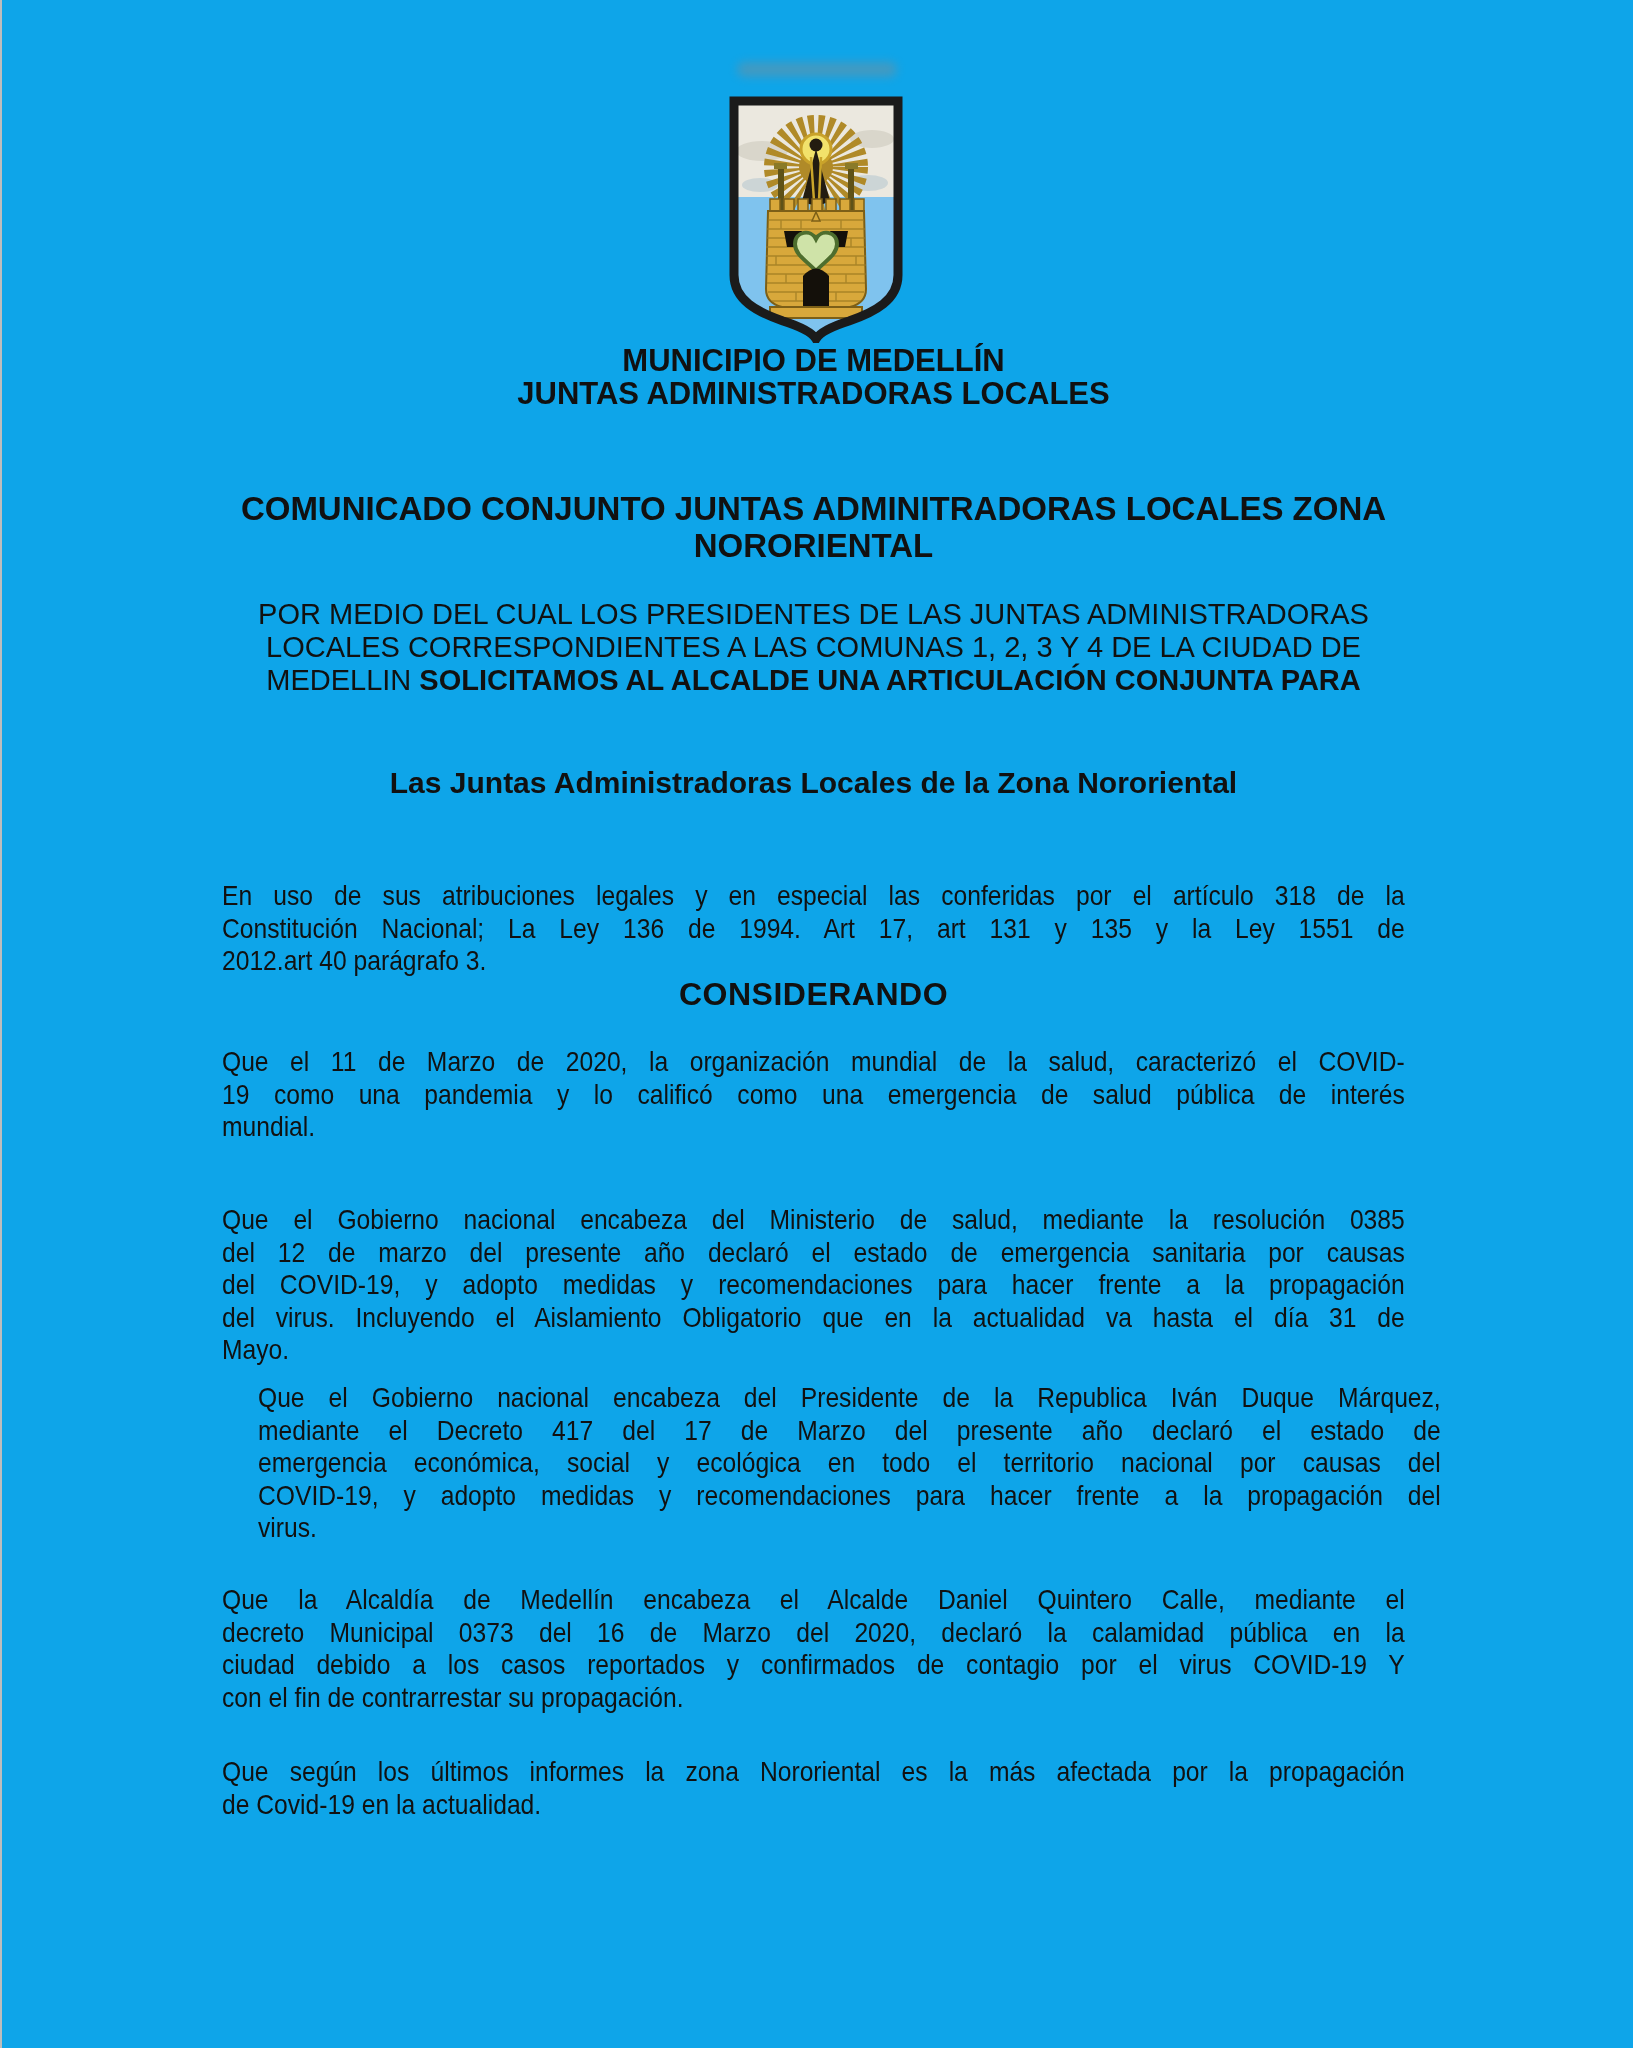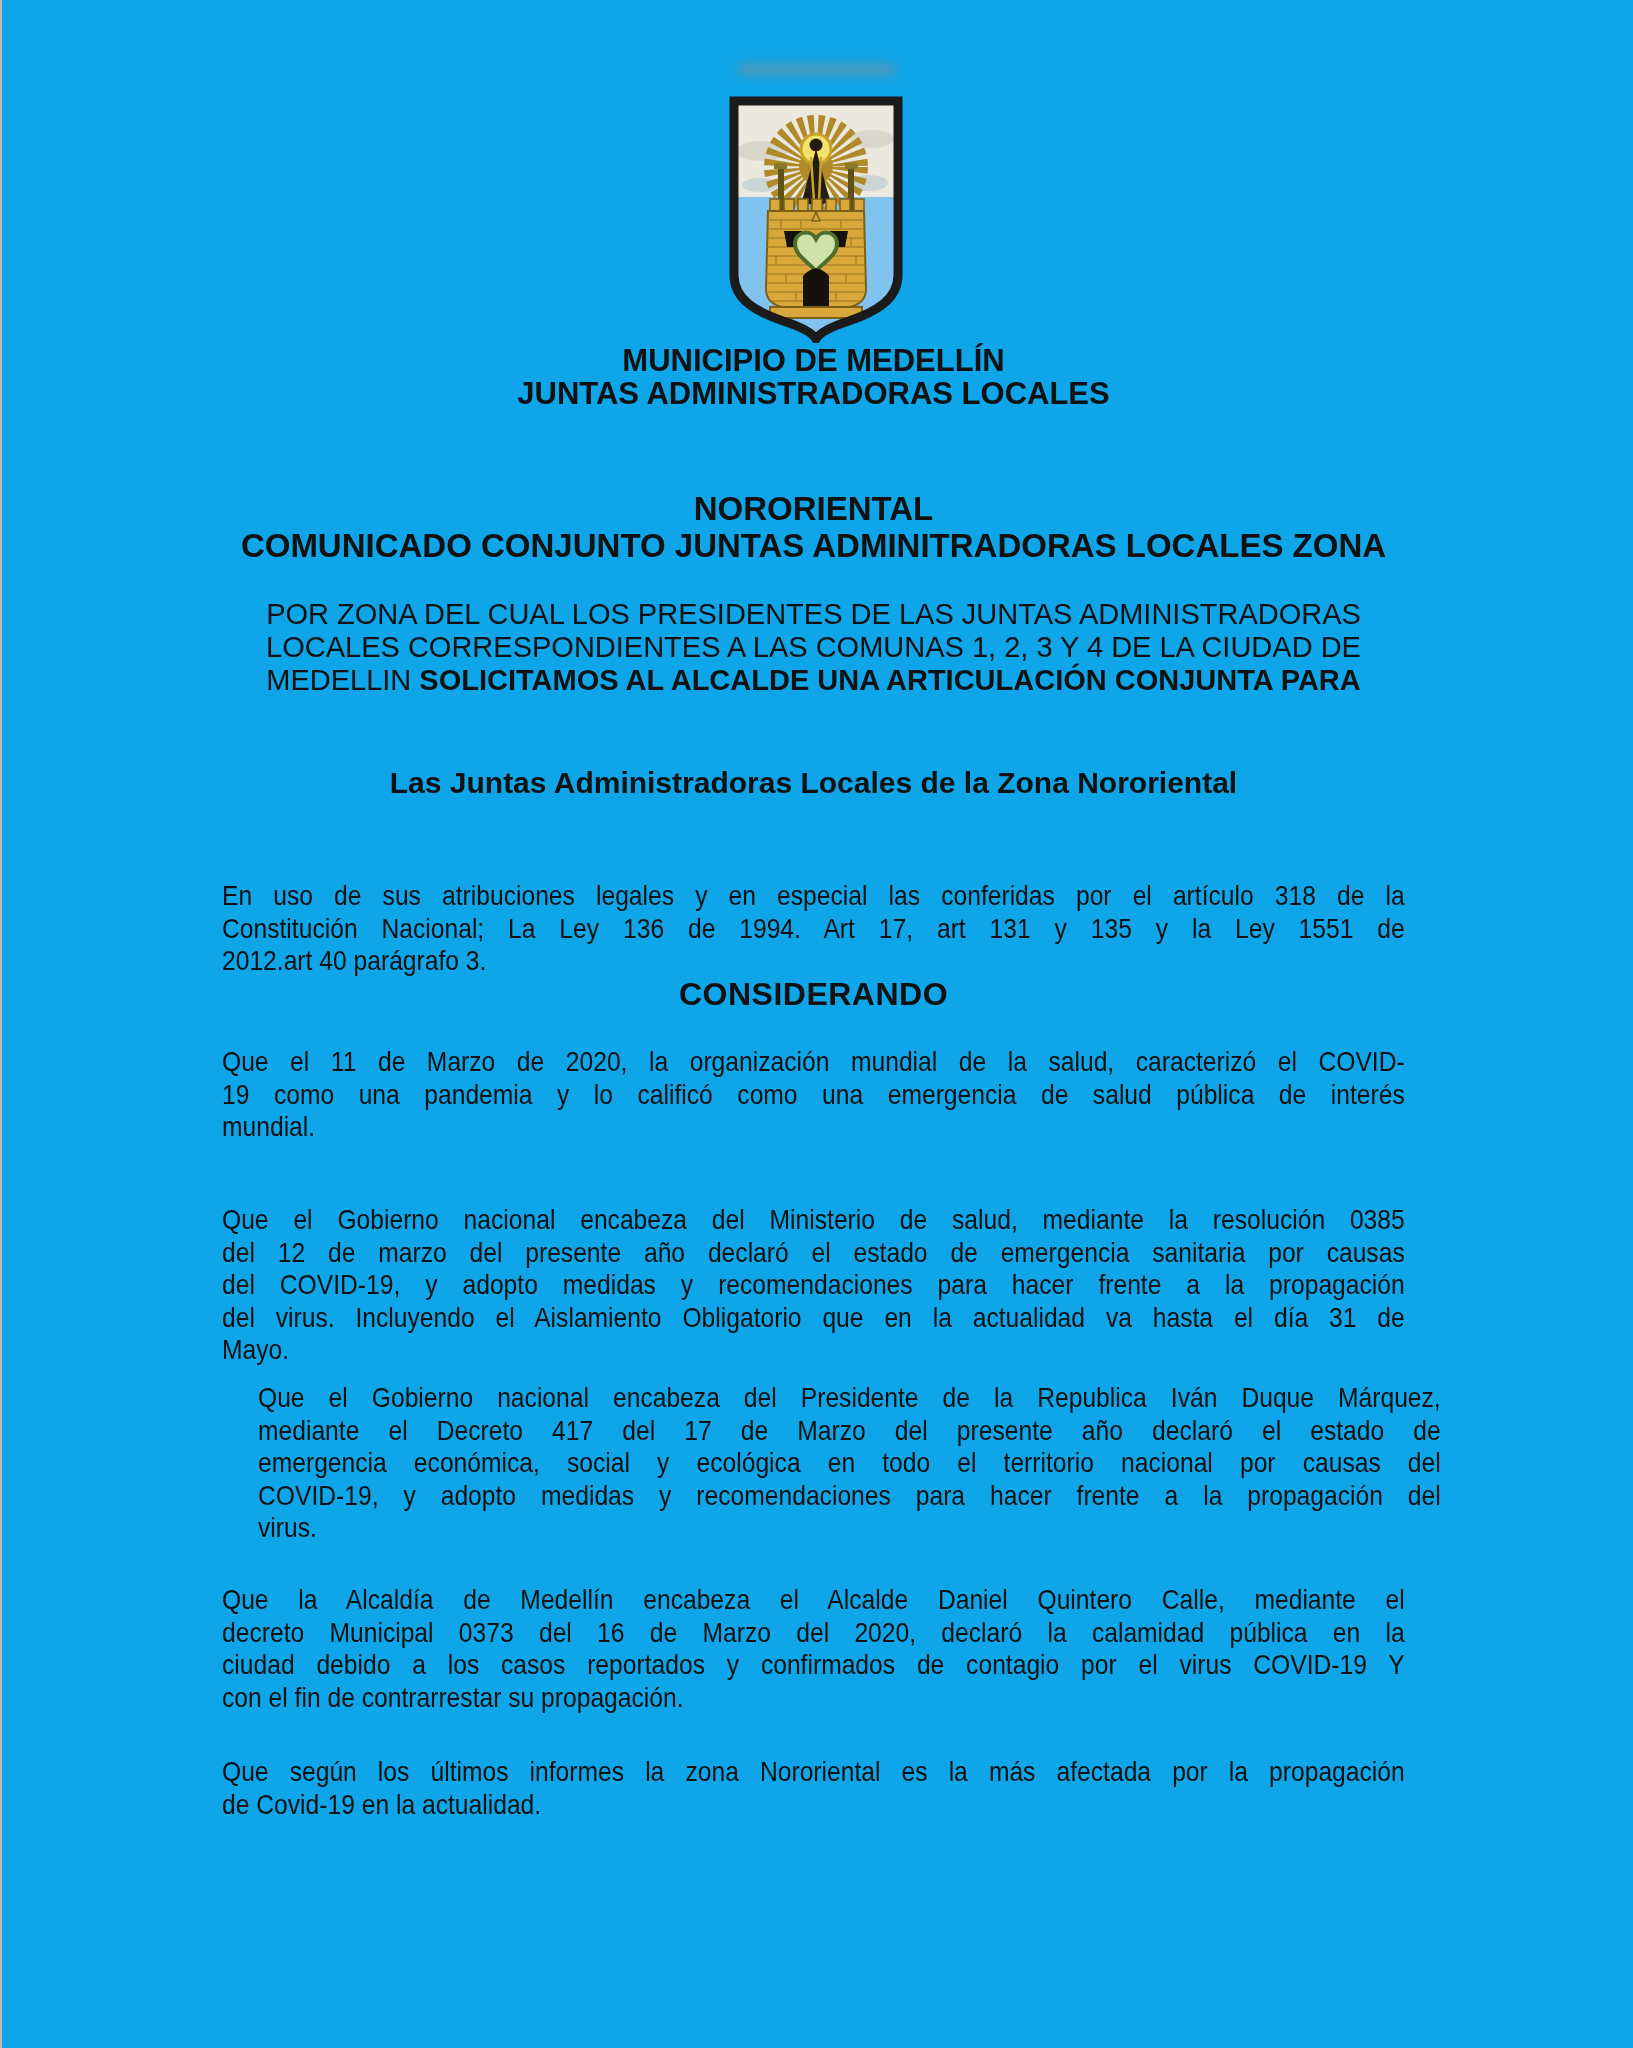--- a/index.html
+++ b/index.html
@@ -96,26 +96,26 @@
     </g>
     <path d="M8,8 H172 V182 C172,207 149,219 123,228 C101,235 93,241 90,246 C87,241 79,235 57,228 C31,219 8,207 8,182 Z" fill="none" stroke="var(--c-border)" stroke-width="9"></path>
   </svg>
 
   <div class="block header center">
       <div class="cline">MUNICIPIO DE MEDELLÍN</div>
       <div class="cline last">JUNTAS ADMINISTRADORAS LOCALES</div>
     </div>
 
   <div class="block title center">
+      <div class="cline">COMUNICADO CONJUNTO JUNTAS ADMINITRADORAS LOCALES ZONA</div>
       <div class="cline last">NORORIENTAL</div>
-      <div class="cline">COMUNICADO CONJUNTO JUNTAS ADMINITRADORAS LOCALES ZONA</div>
     </div>
 
   <div class="block subtitle center">
-      <div class="cline"><span>POR ZONA DEL CUAL LOS PRESIDENTES DE LAS JUNTAS ADMINISTRADORAS</span></div>
+      <div class="cline"><span>POR MEDIO DEL CUAL LOS PRESIDENTES DE LAS JUNTAS ADMINISTRADORAS</span></div>
       <div class="cline"><span>LOCALES CORRESPONDIENTES A LAS COMUNAS 1, 2, 3 Y 4 DE LA CIUDAD DE</span></div>
       <div class="cline"><span>MEDELLIN </span><b>SOLICITAMOS AL ALCALDE UNA ARTICULACIÓN CONJUNTA PARA</b></div>
     </div>
 
   <div class="block section-heading center">
       <div class="cline last">Las Juntas Administradoras Locales de la Zona Nororiental</div>
     </div>
 
   <div class="block body-par legal">
     <div class="sq">

